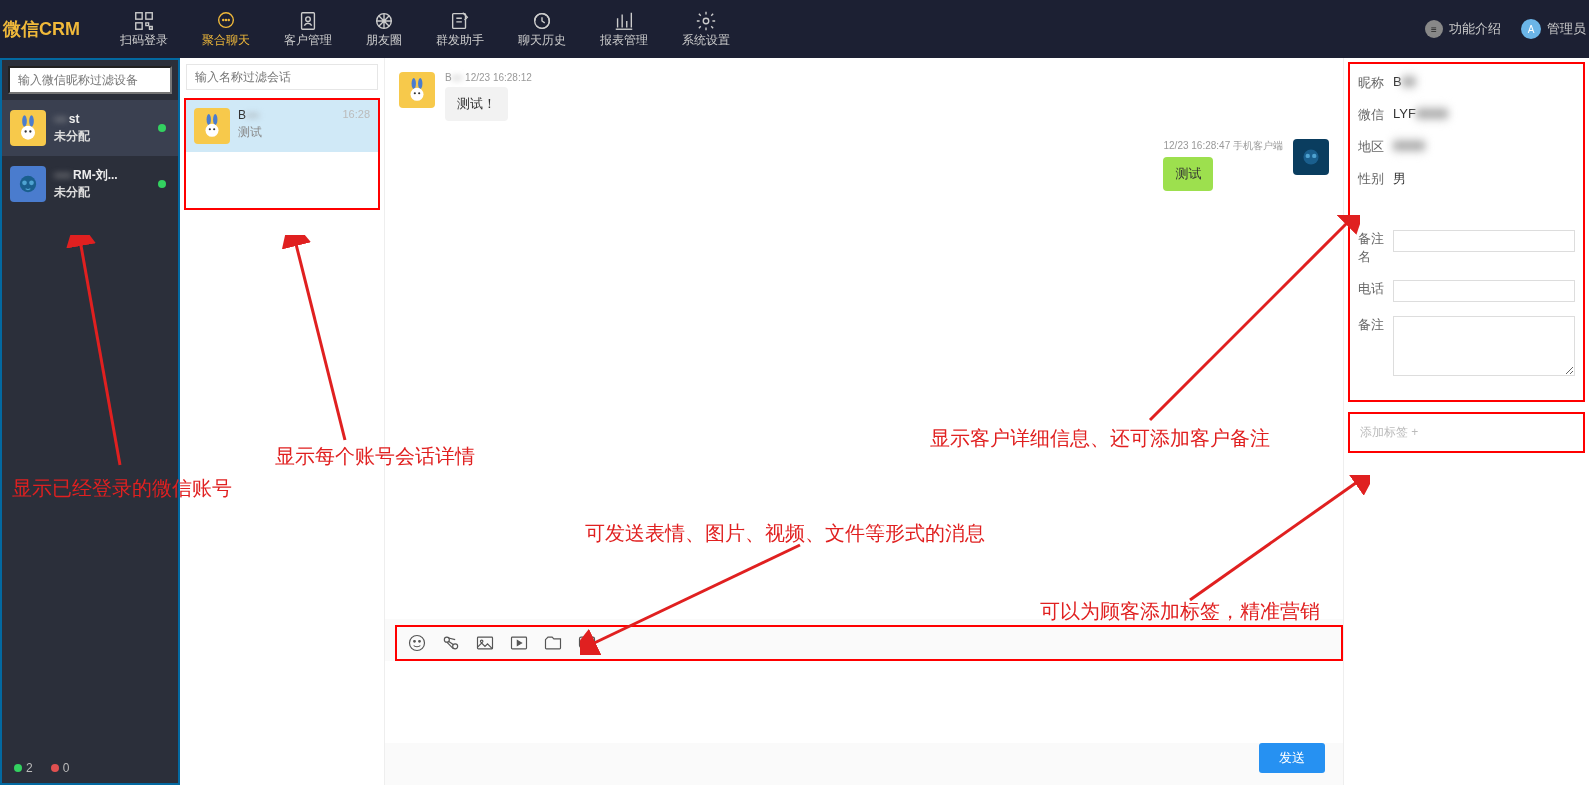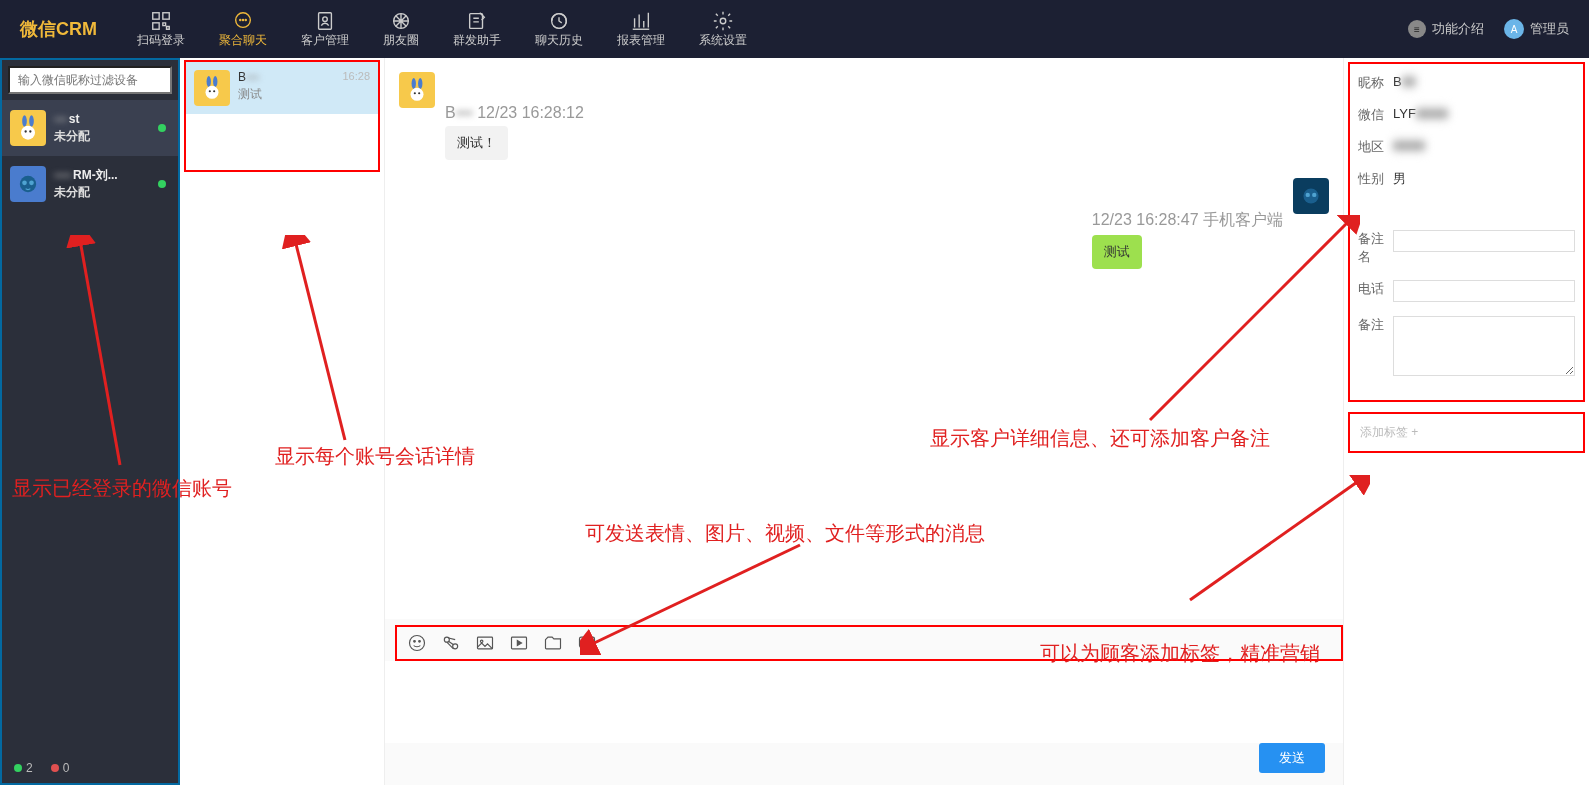--- a/index.html
+++ b/index.html
@@ -1,19 +1,19 @@
 <!DOCTYPE html>
 <html><head>
 <meta charset="utf-8">
 <style>
 * { margin: 0; padding: 0; box-sizing: border-box; }
 body { font-family: "Microsoft YaHei", Arial, sans-serif; font-size: 13px; color: #333; background: #fff; overflow: hidden; }
 
 
-.topbar { height: 58px; background: #1c2033; display: flex; align-items: center; padding: 0 20px; color: #ccc; }
+.topbar { height: 58px; background: #1c2033; display: flex; align-items: center; padding: 0 3px; color: #ccc; }
 .brand { color: #f0b93a; font-size: 18px; font-weight: bold; margin-right: 40px; }
 .nav-items { display: flex; gap: 34px; flex: 1; }
 .nav-item { display: flex; flex-direction: column; align-items: center; font-size: 12px; color: #ccc; cursor: pointer; }
 .nav-item.active { color: #f0b93a; }
 .nav-icon { width: 22px; height: 22px; display: flex; align-items: center; justify-content: center; }
 .nav-icon svg { width: 22px; height: 22px; stroke: currentColor; fill: none; stroke-width: 1.5; }
 .top-right { display: flex; align-items: center; gap: 20px; color: #ccc; font-size: 13px; }
 .top-right-item { display: flex; align-items: center; gap: 6px; cursor: pointer; }
 .circle-icon { width: 18px; height: 18px; border-radius: 50%; background: #888; display: flex; align-items: center; justify-content: center; font-size: 10px; color: #222; }
 .avatar-admin { width: 20px; height: 20px; border-radius: 50%; background: #6bb5e8; display: flex; align-items: center; justify-content: center; font-size: 10px; color: #fff; }
@@ -53,21 +53,21 @@
 
 .chat-col { flex: 1; display: flex; flex-direction: column; border-right: 1px solid #eee; position: relative; background: #fafafa; }
 .chat-header { text-align: center; padding: 10px; font-size: 14px; color: #333; background: #fff; border-bottom: 1px solid #f0f0f0; }
 .chat-body { flex: 1; padding: 14px; overflow: hidden; position: relative; background: #fff; }
 .msg-row { display: flex; gap: 10px; margin-bottom: 18px; }
 .msg-row.right { flex-direction: row-reverse; }
 .msg-avatar { width: 36px; height: 36px; border-radius: 4px; background: #f7c94b; display: flex; align-items: center; justify-content: center; }
 .msg-avatar.blue { background: #0a3d5f; }
 .msg-avatar svg { width: 26px; height: 26px; }
 .msg-content { max-width: 60%; }
-.msg-meta { font-size: 16px; color: #999; margin-bottom: 4px; margin-top: 32px; }
+.msg-meta { font-size: 10px; color: #999; margin-bottom: 4px; }
 .msg-meta .blur { filter: blur(3px); }
 .msg-row.right .msg-meta { text-align: right; }
 .bubble { padding: 8px 12px; border-radius: 4px; background: #f2f2f2; font-size: 13px; display: inline-block; }
 .bubble.green { background: #9de04e; }
 
 .chat-toolbar { border: 2px solid red; display: inline-flex; gap: 14px; padding: 6px 10px; margin: 6px 0 0 10px; align-items: center; position: relative; }
 .tool-icon { width: 20px; height: 20px; cursor: pointer; color: #555; }
 .tool-icon svg { width: 20px; height: 20px; stroke: currentColor; fill: none; stroke-width: 1.4; }
 
 .chat-input-area { height: 82px; background: #fff; }
@@ -222,20 +222,21 @@
       </div>
       <span class="acc-status-dot"></span>
     </div>
     <div class="left-footer">
       <span><span class="dot-g"></span><span>2</span></span>
       <span><span class="dot-r"></span><span>0</span></span>
     </div>
   </div>
 
   <div class="conv-col">
+    <input class="conv-search" placeholder="输入名称过滤会话" style="">
     <div class="conv-box">
       <div class="conv-item">
         <div class="conv-avatar">
             <svg viewBox="0 0 24 24">
               <ellipse cx="9" cy="6" rx="2" ry="5" fill="#4a7cce"></ellipse>
               <ellipse cx="15" cy="6" rx="2" ry="5" fill="#4a7cce"></ellipse>
               <circle cx="12" cy="16" r="6" fill="#fff"></circle>
               <circle cx="10" cy="15" r="1" fill="#333"></circle>
               <circle cx="14" cy="15" r="1" fill="#333"></circle>
             </svg>
@@ -389,21 +390,21 @@
 <div class="ann" style="left:930px; top:425px;">显示客户详细信息、还可添加客户备注</div>
 <svg class="arrow" style="left:1140px; top:215px;" width="220" height="215">
     <defs>
       <marker id="ah4" markerWidth="10" markerHeight="10" refX="2" refY="5" orient="auto">
         <path d="M0 0L10 5L0 10z" fill="#e02020"></path>
       </marker>
     </defs>
     <line x1="10" y1="205" x2="210" y2="5" stroke="#e02020" stroke-width="3" marker-end="url(#ah4)"></line>
   </svg>
 
-<div class="ann" style="left:1040px; top:598px;margin-top:42px;">可以为顾客添加标签，精准营销</div>
+<div class="ann" style="left:1040px; top:598px;">可以为顾客添加标签，精准营销</div>
 <svg class="arrow" style="left:1180px; top:475px;" width="190" height="135">
     <defs>
       <marker id="ah5" markerWidth="10" markerHeight="10" refX="2" refY="5" orient="auto">
         <path d="M0 0L10 5L0 10z" fill="#e02020"></path>
       </marker>
     </defs>
     <line x1="10" y1="125" x2="180" y2="5" stroke="#e02020" stroke-width="3" marker-end="url(#ah5)"></line>
   </svg>
 
 </body></html>

